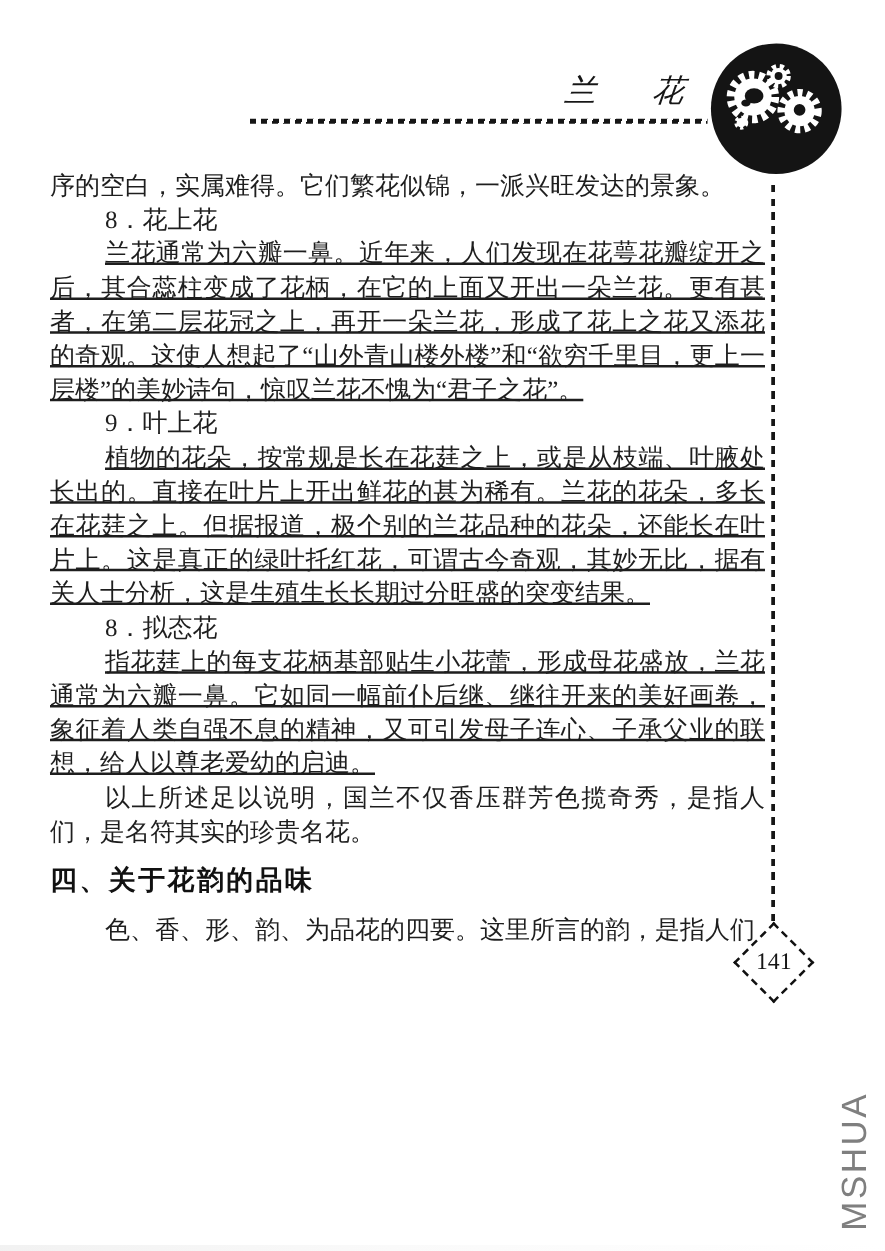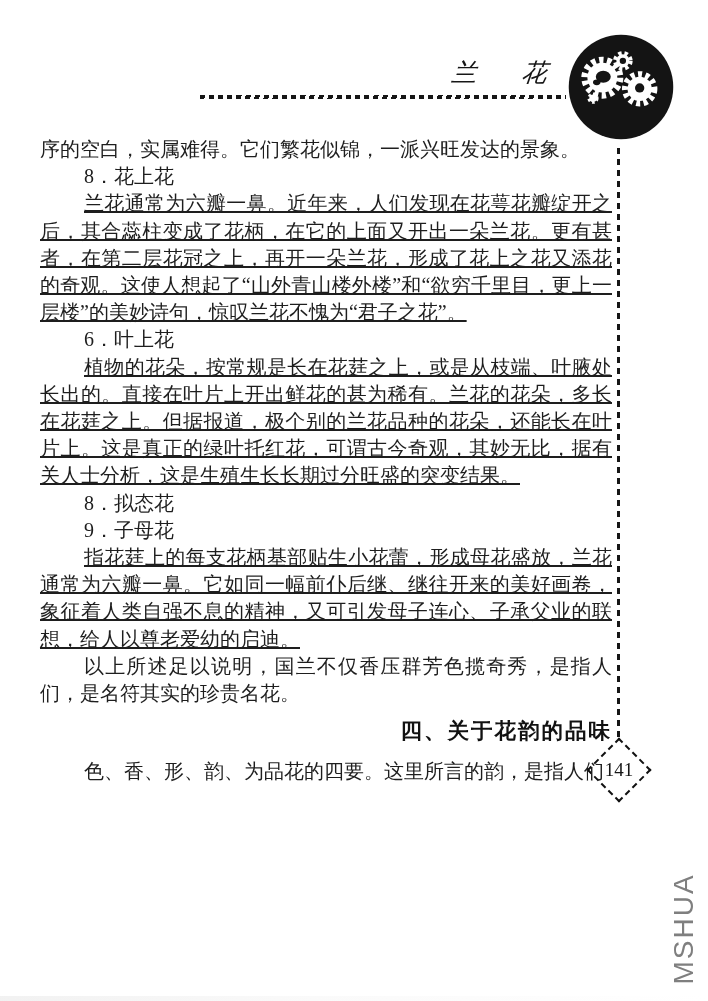--- a/index.html
+++ b/index.html
@@ -60,21 +60,21 @@
     text-align: justify; text-justify: inter-ideograph;
   }
   .text-col p { margin: 0; }
   .intro-line { text-indent: 0; }
   .sec-heading { text-indent: 2.2em; }
   .sec-body { text-indent: 2.2em; text-decoration: underline; }
   .closing { text-indent: 2.2em; }
 
   .big-heading {
     margin: 11px 0 13px 0 !important;
-    text-align: right; text-indent: 0;
+    text-align: left; text-indent: 0;
     font-family: "Liberation Sans", "DejaVu Sans", sans-serif;
     font-weight: 700; font-size: 21.5px;
     letter-spacing: 2px;
     color: #111;
   }
   .next-para { text-indent: 2.2em; }
 
   
   .watermark {
     position: absolute; left: 684px; top: 929px;
@@ -122,26 +122,25 @@
   <div class="diamond">
     <span class="num">141</span>
   </div>
 
   <div class="text-col">
     <p class="intro-line">序的空白，实属难得。它们繁花似锦，一派兴旺发达的景象。</p>
 
     <p class="sec-heading">8．花上花</p>
     <p class="sec-body">兰花通常为六瓣一鼻。近年来，人们发现在花萼花瓣绽开之后，其合蕊柱变成了花柄，在它的上面又开出一朵兰花。更有甚者，在第二层花冠之上，再开一朵兰花，形成了花上之花又添花的奇观。这使人想起了“山外青山楼外楼”和“欲穷千里目，更上一层楼”的美妙诗句，惊叹兰花不愧为“君子之花”。</p>
 
-    <p class="sec-heading">6．叶上花</p>
+    <p class="sec-heading">9．叶上花</p>
     <p class="sec-body">植物的花朵，按常规是长在花莛之上，或是从枝端、叶腋处长出的。直接在叶片上开出鲜花的甚为稀有。兰花的花朵，多长在花莛之上。但据报道，极个别的兰花品种的花朵，还能长在叶片上。这是真正的绿叶托红花，可谓古今奇观，其妙无比，据有关人士分析，这是生殖生长长期过分旺盛的突变结果。</p>
 
     <p class="sec-heading">8．拟态花</p>
 
-    <p class="sec-heading">9．子母花</p>
     <p class="sec-body">指花莛上的每支花柄基部贴生小花蕾，形成母花盛放，兰花通常为六瓣一鼻。它如同一幅前仆后继、继往开来的美好画卷，象征着人类自强不息的精神，又可引发母子连心、子承父业的联想，给人以尊老爱幼的启迪。</p>
 
     <p class="closing">以上所述足以说明，国兰不仅香压群芳色揽奇秀，是指人们，是名符其实的珍贵名花。</p>
 
     <p class="big-heading">四、关于花韵的品味</p>
 
     <p class="next-para">色、香、形、韵、为品花的四要。这里所言的韵，是指人们</p>
   </div>
 
   <div class="watermark">MSHUA</div>

